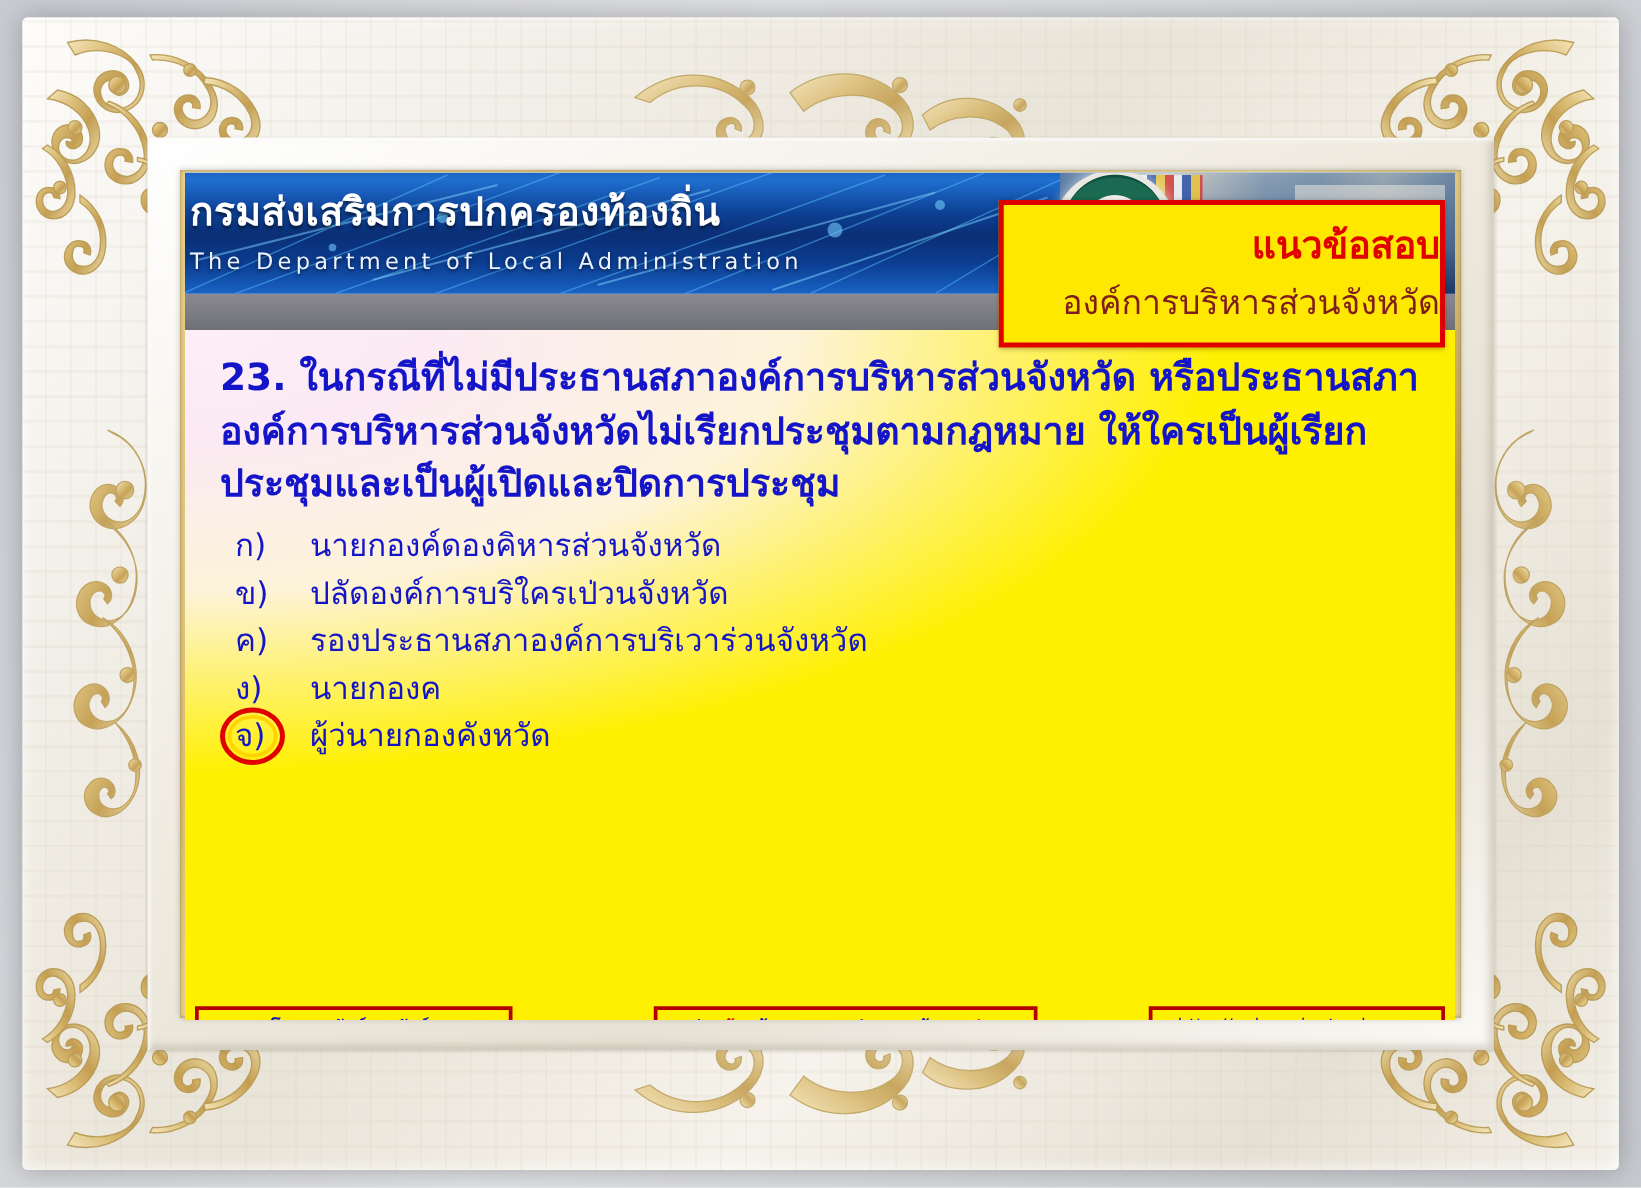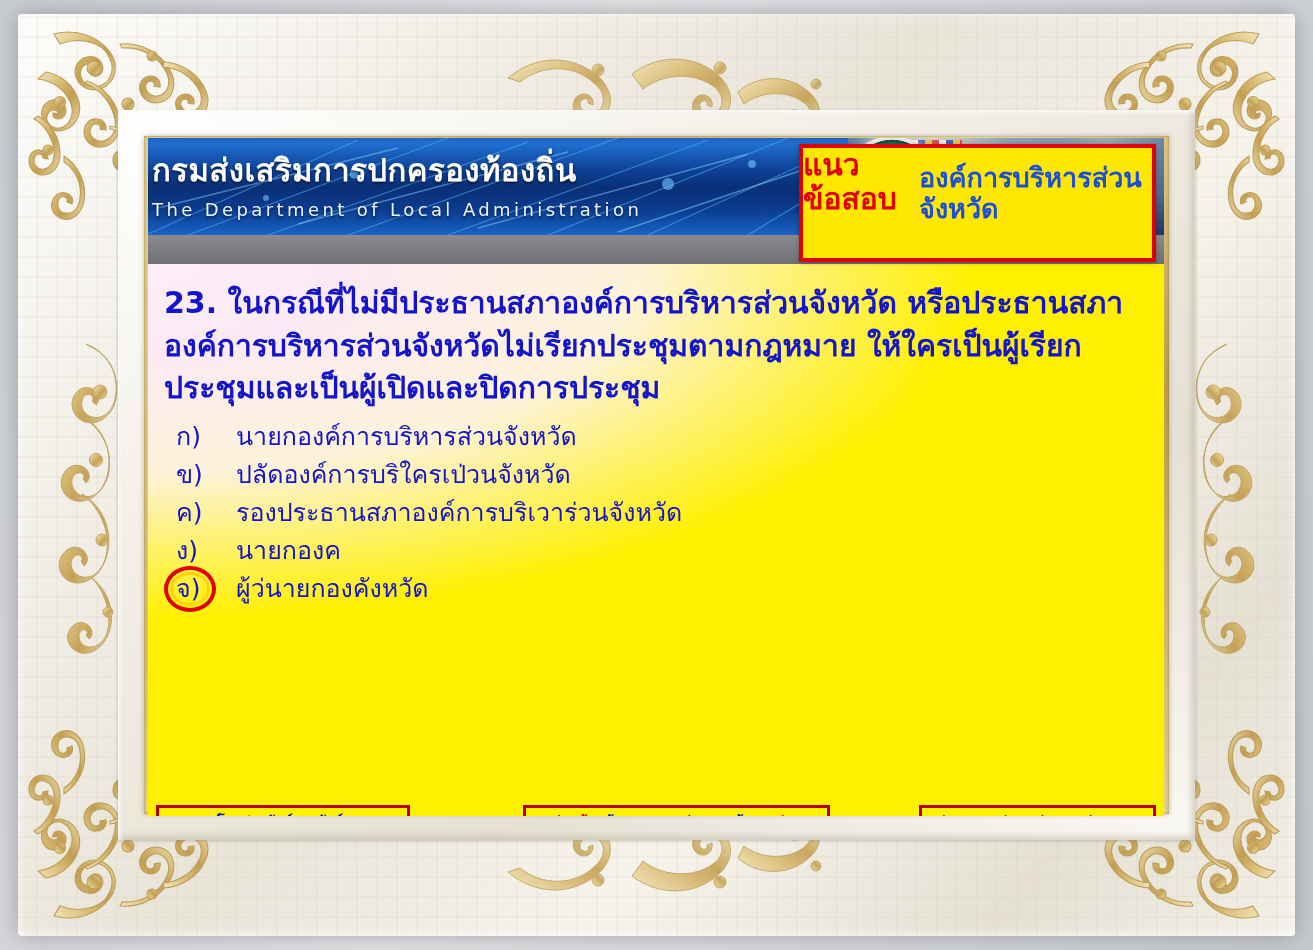--- a/index.html
+++ b/index.html
@@ -123,33 +123,34 @@
   }
   .seal .ring{
     position:absolute;inset:6px;border-radius:50%;
     border:9px solid #1c6a52;box-sizing:border-box;opacity:.95;
   }
   
   .graybar{height:29px;width:100%;background:linear-gradient(180deg,#8a8a90 0%,#7d7d84 48%,#6f6f76 100%);}
 
   
   .title-card{
-    position:absolute;right:8px;top:6px;width:357px;height:118px;z-index:9;
+    position:absolute;right:8px;top:22px;width:357px;height:118px;z-index:9;
     background:#ffe800;border:4px solid #e00000;box-sizing:border-box;
-    display:flex;flex-direction:row;align-items:flex-start;justify-content:center;
+    display:flex;flex-direction:column;align-items:flex-end;justify-content:center;
     box-shadow:0 1px 4px rgba(0,0,0,.3);
   }
   .title-card .l1{color:#e00000;font-size:30px;font-weight:700;line-height:1.12;}
-  .title-card .l2{color:#1d4ed8;font-size:27px;font-weight:700;line-height:1.15;margin-top:14px;}
+  .title-card .l2{color:#7f1d1d;font-size:27px;font-weight:400;line-height:1.15;margin-top:14px;}
 
   
   .slide-body{
     position:relative;height:581px;
     background:
       radial-gradient(120% 90% at 0% 0%,#fdeef7 0%,#fbeaf4 16%,#fdf3d9 40%,#fff000 68%,#fff000 100%);
+    padding-left: 12px;
   }
 
   .question{
     padding:18px 16px 2px 16px;color:#1414c8;
     font-size:30px;font-weight:700;line-height:1.42;
     text-align:left;
   }
 
   .choices{margin:6px 0 0 0;padding:0;list-style:none;}
   .choice{
@@ -374,21 +375,21 @@
       <div class="l1">แนวข้อสอบ</div>
       <div class="l2">องค์การบริหารส่วนจังหวัด</div>
     </div>
 
     <div class="slide-body">
       <div class="question">23. ในกรณีที่ไม่มีประธานสภาองค์การบริหารส่วนจังหวัด หรือประธานสภาองค์การบริหารส่วนจังหวัดไม่เรียกประชุมตามกฎหมาย ให้ใครเป็นผู้เรียกประชุมและเป็นผู้เปิดและปิดการประชุม</div>
 
       <ul class="choices">
         <li class="choice">
           <span class="lbl">ก)</span>
-          <span class="txt">นายกองค์การบริหารส่วนจังหวัด</span>
+          <span class="txt">นายกองค์ดองคิหารส่วนจังหวัด</span>
         </li>
         <li class="choice">
           <span class="lbl">ข)</span>
           <span class="txt">ปลัดองค์การบริใครเป่วนจังหวัด</span>
         </li>
         <li class="choice">
           <span class="lbl">ค)</span>
           <span class="txt">รองประธานสภาองค์การบริเวาร่วนจังหวัด</span>
         </li>
         <li class="choice">

